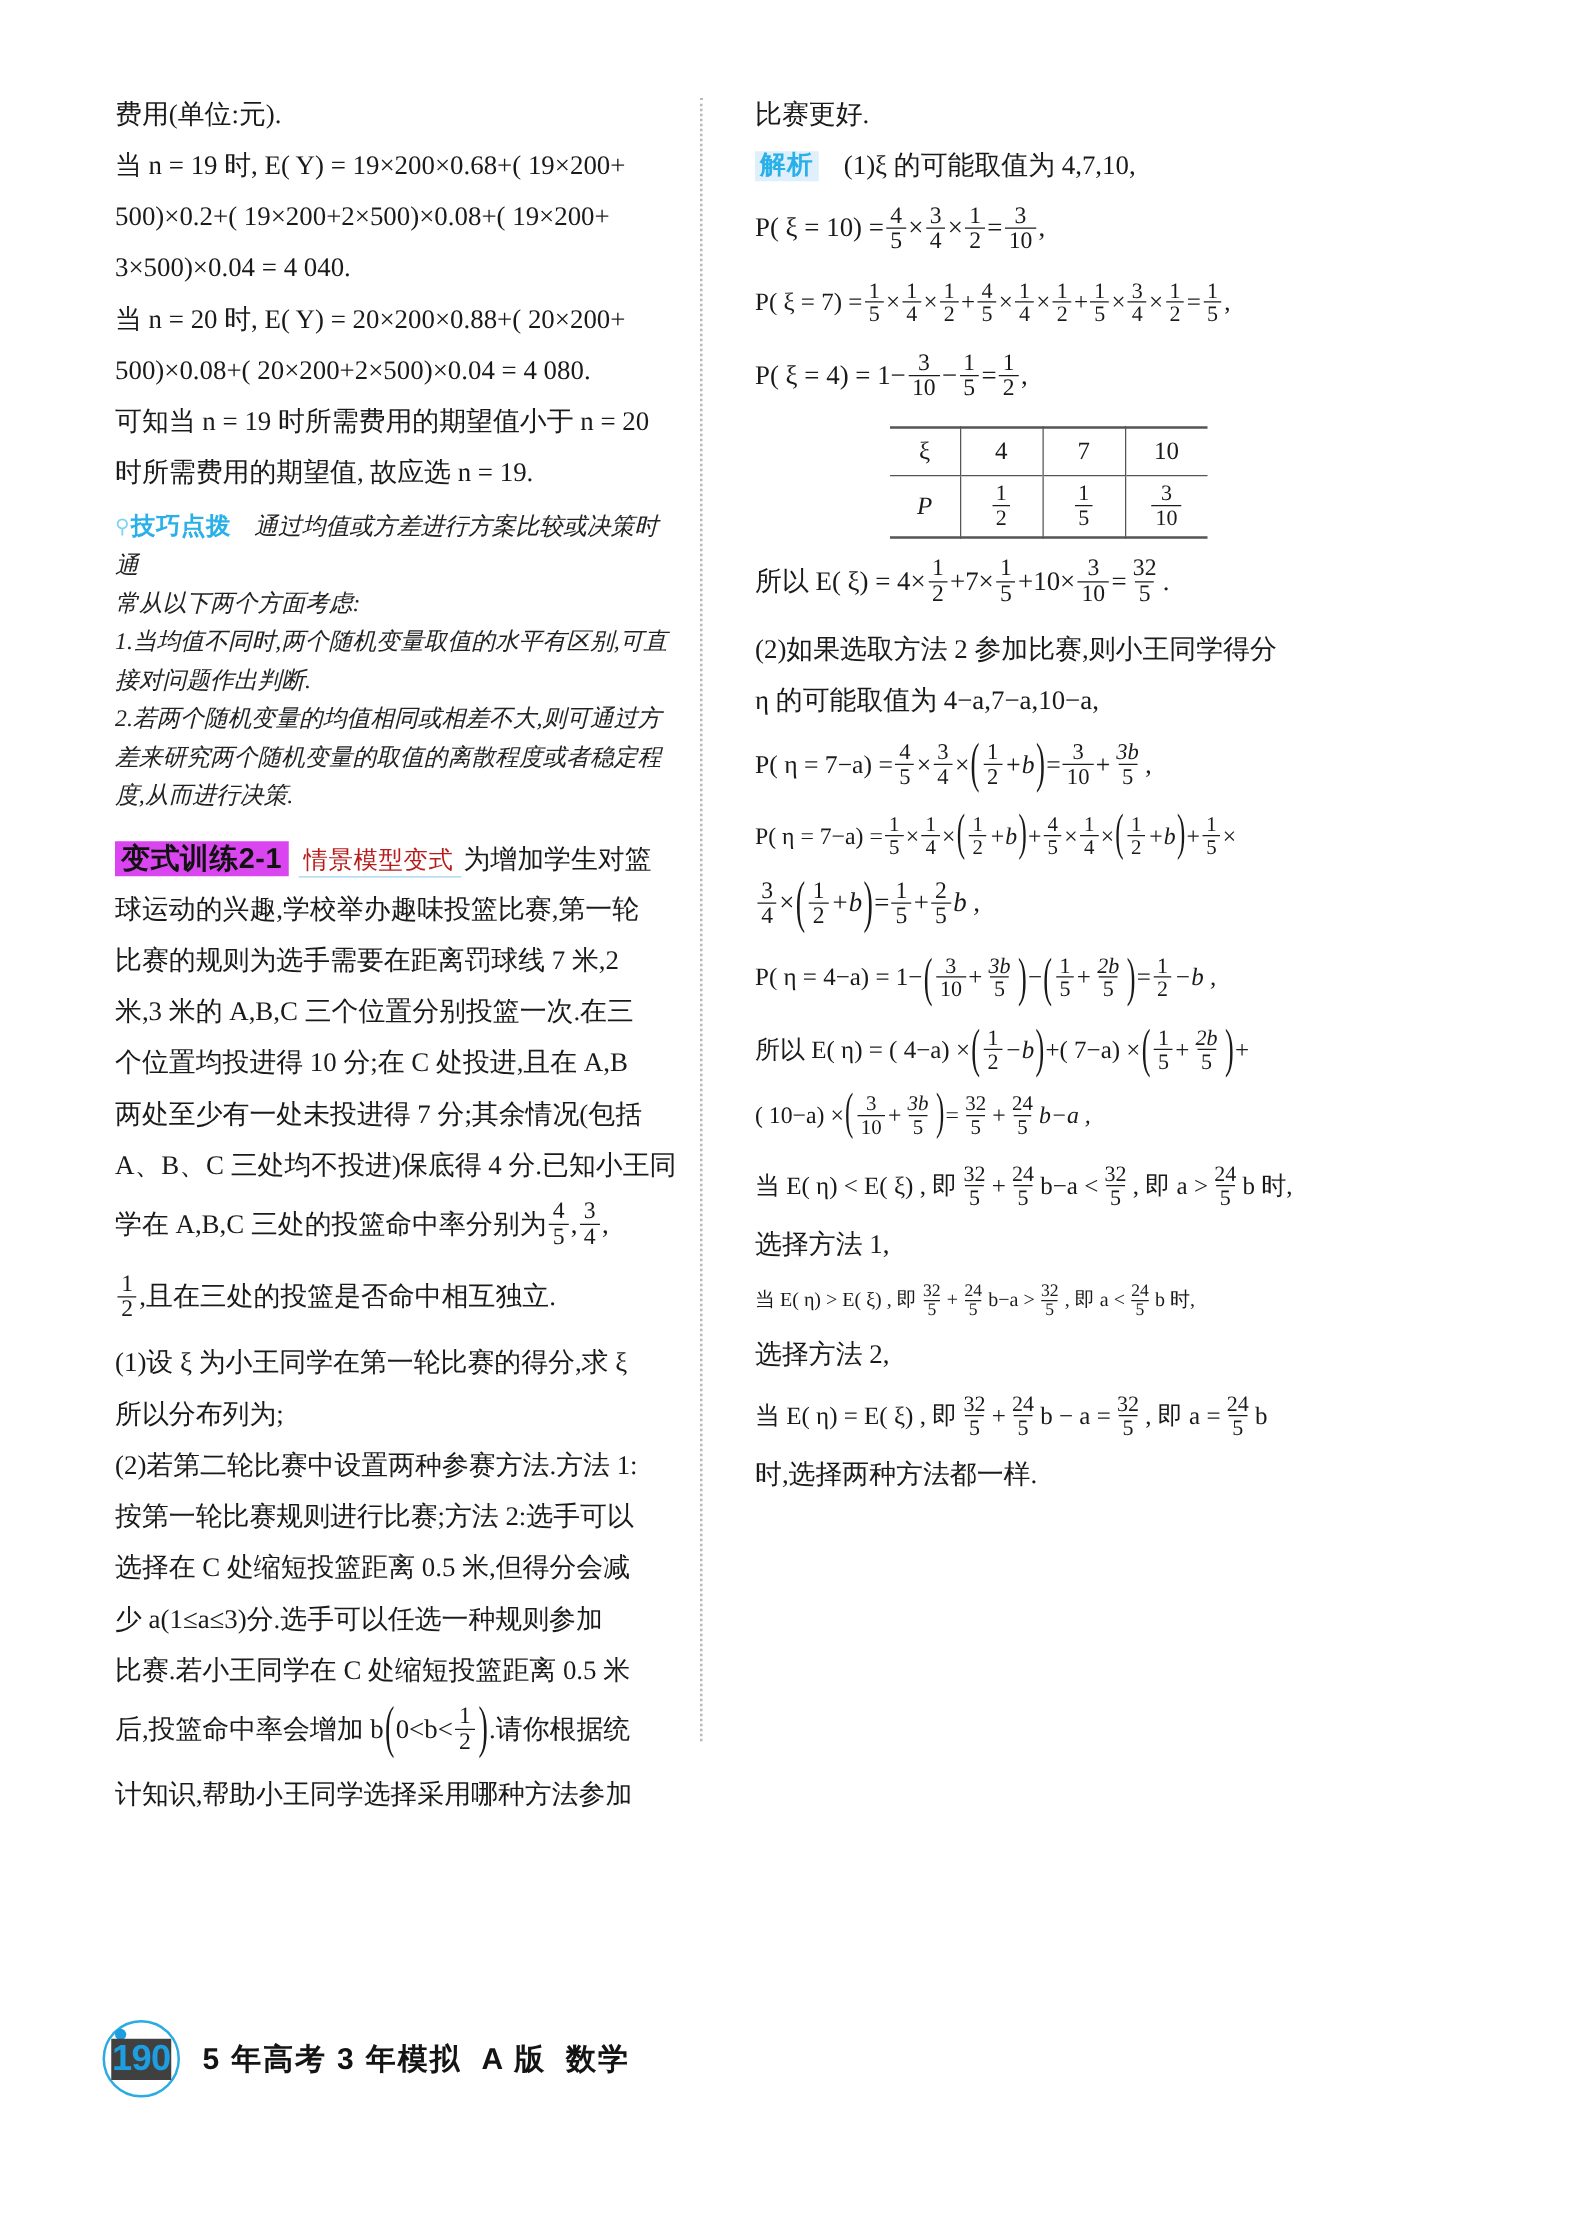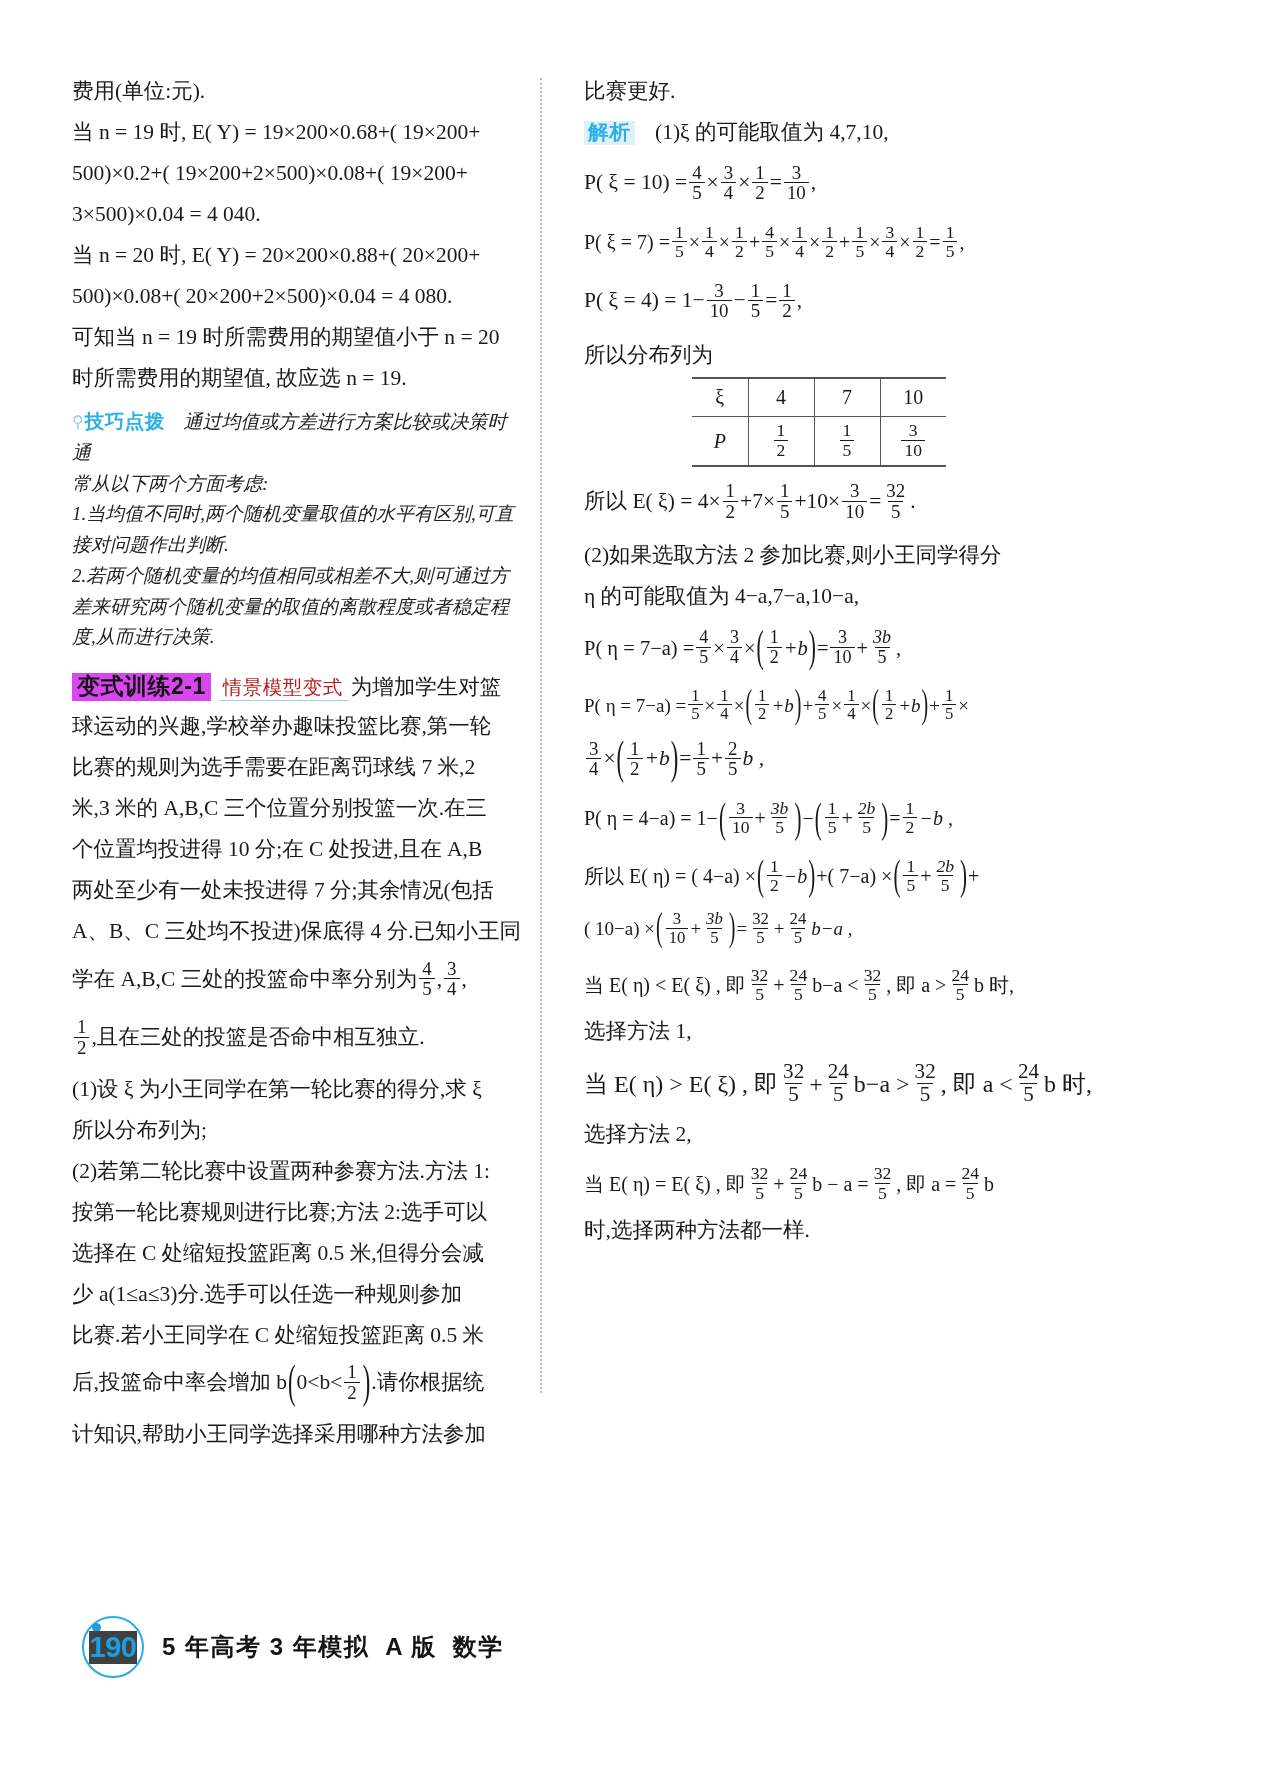--- a/index.html
+++ b/index.html
@@ -12,21 +12,21 @@
     color: #1a1a1a;
     position: relative;
     overflow: hidden;
   }
   .page {
     position: absolute;
     inset: 0;
   }
   .columns {
     position: absolute;
-    left: 72px;
+    left: 92px;
     top: 78px;
     width: 1100px;
     height: 1480px;
     display: flex;
     gap: 0px;
   }
   .col {
     width: 468px;
     font-size: 21.5px;
     line-height: 1.0;
@@ -399,21 +399,20 @@
             <span class="den">5</span>
           </span>
         <span>=</span>
         <span class="frac">
             <span class="num">1</span>
             <span class="den">2</span>
           </span>
         <span>,</span>
       </div>
 
-      <div class="line" style="margin-bottom:6px">所以分布列为</div>
 
       <div class="dist-wrap">
         <table class="dist">
           <tbody>
               <tr class="r1">
             <td class="first">ξ</td>
             <td>4</td>
             <td>7</td>
             <td>10</td>
           </tr>
@@ -691,21 +690,21 @@
           </span>
         <span>, 即 a &gt;</span>
         <span class="frac">
             <span class="num">24</span>
             <span class="den">5</span>
           </span>
         <span>b 时,</span>
       </div>
       <div class="line" style="margin-bottom:16px">选择方法 1,</div>
 
-      <div class="line" style="margin-bottom:14px;font-size:24px">
+      <div class="line" style="margin-bottom:14px;font-size:16px">
         <span>当 E( η) &gt; E( ξ) , 即</span>
         <span class="frac">
             <span class="num">32</span>
             <span class="den">5</span>
           </span>
         <span>+</span>
         <span class="frac">
             <span class="num">24</span>
             <span class="den">5</span>
           </span>

